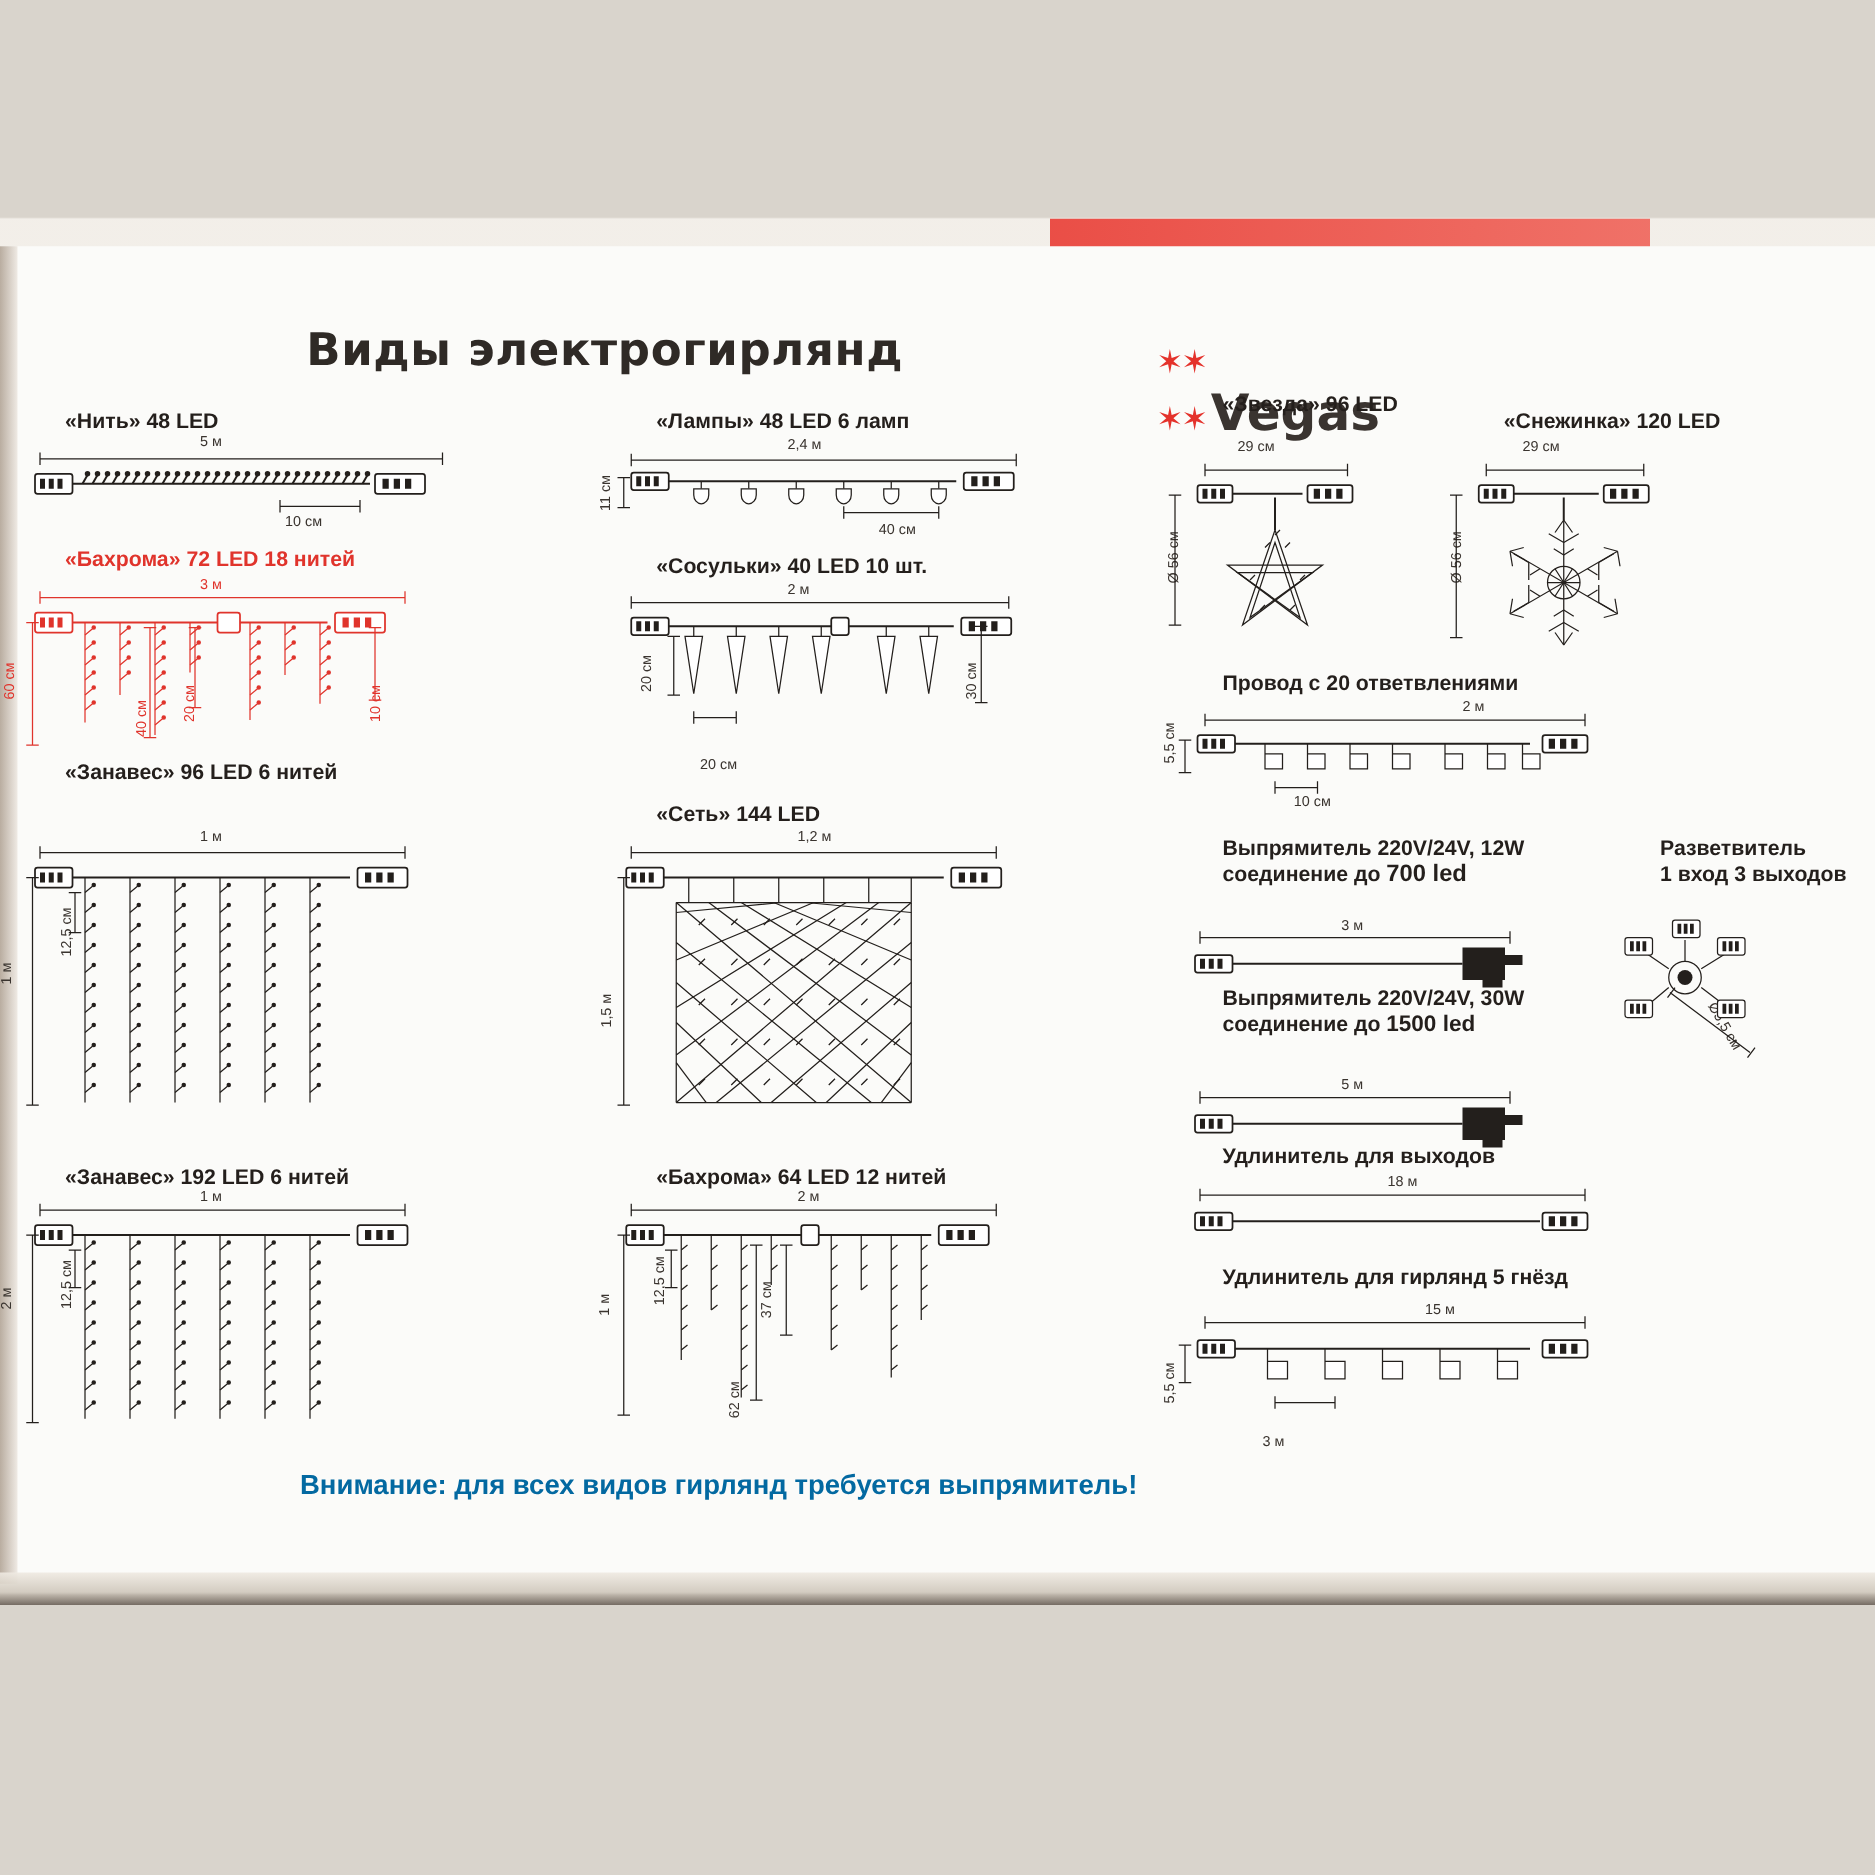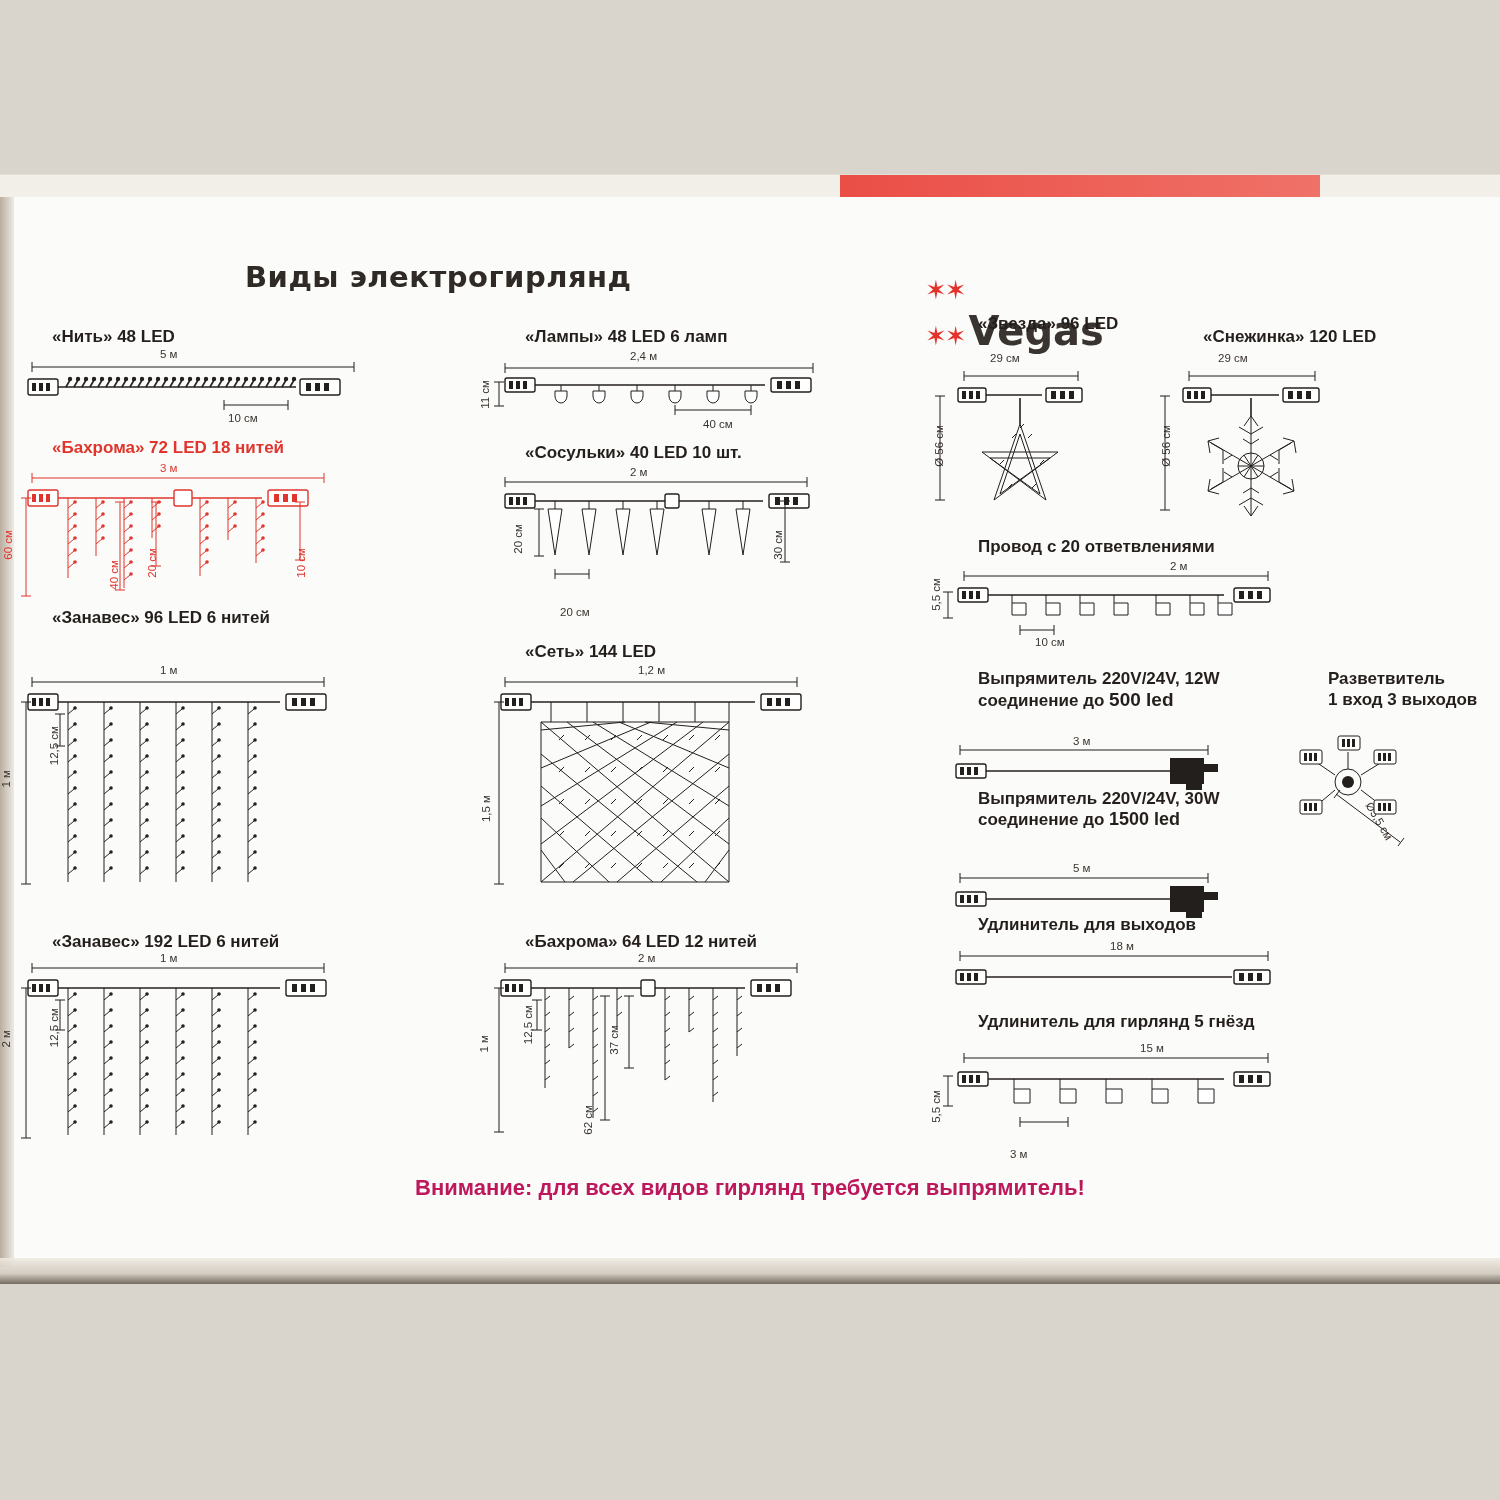--- a/index.html
+++ b/index.html
@@ -24,41 +24,41 @@
     position:absolute;left:0;top:1258px;width:1500px;height:26px;
     background:linear-gradient(180deg,#efeae2,#cfc7bb 60%,#6a6057);
     opacity:.9;
   }
   #leftedge{
     position:absolute;left:0;top:197px;width:14px;height:1070px;
     background:linear-gradient(90deg,#b9ada0,#efeae4);
   }
   .title{
     position:absolute;left:245px;top:260px;
-    font-size:29px;font-weight:bold;color:#2f2a26;letter-spacing:.5px;
+    font-size:36px;font-weight:bold;color:#2f2a26;letter-spacing:.5px;
     font-family:"DejaVu Sans", sans-serif;
   }
   .brand{
     position:absolute;left:925px;top:262px;
     font-size:40px;font-weight:bold;color:#3a3430;
     font-family:"DejaVu Sans", sans-serif;
   }
   .brand .star{color:#e4322b;font-size:26px;letter-spacing:-2px;margin-right:4px;}
   .hdr{
     position:absolute;font-size:17px;font-weight:bold;color:#241f1c;white-space:nowrap;margin-left:28px;
   }
   .hdr.red{color:#e0342c;}
   .dim{
     position:absolute;font-size:11.5px;color:#3a342f;white-space:nowrap;
   }
   .dim.red{color:#e0342c;}
   .dim.v{writing-mode:vertical-rl;transform:rotate(180deg);}
   .note{
-    position:absolute;left:240px;top:1175px;width:1020px;text-align:center;
-    font-size:22px;font-weight:bold;color:#be185d;
+    position:absolute;left:240px;top:1175px;width:1020px;text-align:left;
+    font-size:22px;font-weight:bold;color:#0369a1;
   }
   svg{position:absolute;overflow:visible;}
   .ln{stroke:#231f1c;stroke-width:1.6;fill:none;}
   .ln.red{stroke:#e0342c;}
   .thin{stroke:#231f1c;stroke-width:1;fill:none;}
   .thin.red{stroke:#e0342c;}
   .fillb{fill:#231f1c;}
   .fillr{fill:#e0342c;}
   .plugbody{fill:#fff;stroke:#231f1c;stroke-width:1.4;}
   .plugbody.red{stroke:#e0342c;}
@@ -610,21 +610,21 @@
   <rect class="plugbody" x="284" y="20" width="36" height="14" rx="2"></rect>
   <rect class="fillb" x="289" y="23" width="5" height="8"></rect>
     <rect class="fillb" x="298" y="23" width="5" height="8"></rect>
     <rect class="fillb" x="307" y="23" width="5" height="8"></rect>
   <path class="thin" d="M-2,24 L-2,50 M-7,24 L3,24 M-7,50 L3,50"></path>
   <path class="thin" d="M70,62 L104,62 M70,57 L70,67 M104,57 L104,67"></path>
 </svg>
 
 <div class="hdr" style="left:950px;top:668px;line-height:21px">
   <span>Выпрямитель 220V/24V, 12W</span><br>
-  <span>соединение до </span><span style="font-size:19px">500 led</span>
+  <span>соединение до </span><span style="font-size:19px">700 led</span>
 </div>
 <div class="dim" style="left:1073px;top:735px">3 м</div>
 <svg style="left:950px;top:742px;width:300px;height:50px">
   <path class="thin" d="M10,8 L258,8 M10,3 L10,13 M258,3 L258,13"></path>
   <rect class="plugbody" x="6" y="22" width="30" height="14" rx="2"></rect>
   <rect class="fillb" x="10" y="25" width="4" height="8"></rect>
     <rect class="fillb" x="17" y="25" width="4" height="8"></rect>
     <rect class="fillb" x="24" y="25" width="4" height="8"></rect>
   <path class="ln" d="M36,29 L220,29"></path>
   <path class="fillb" d="M220,16 h34 v26 h-34 z"></path>

